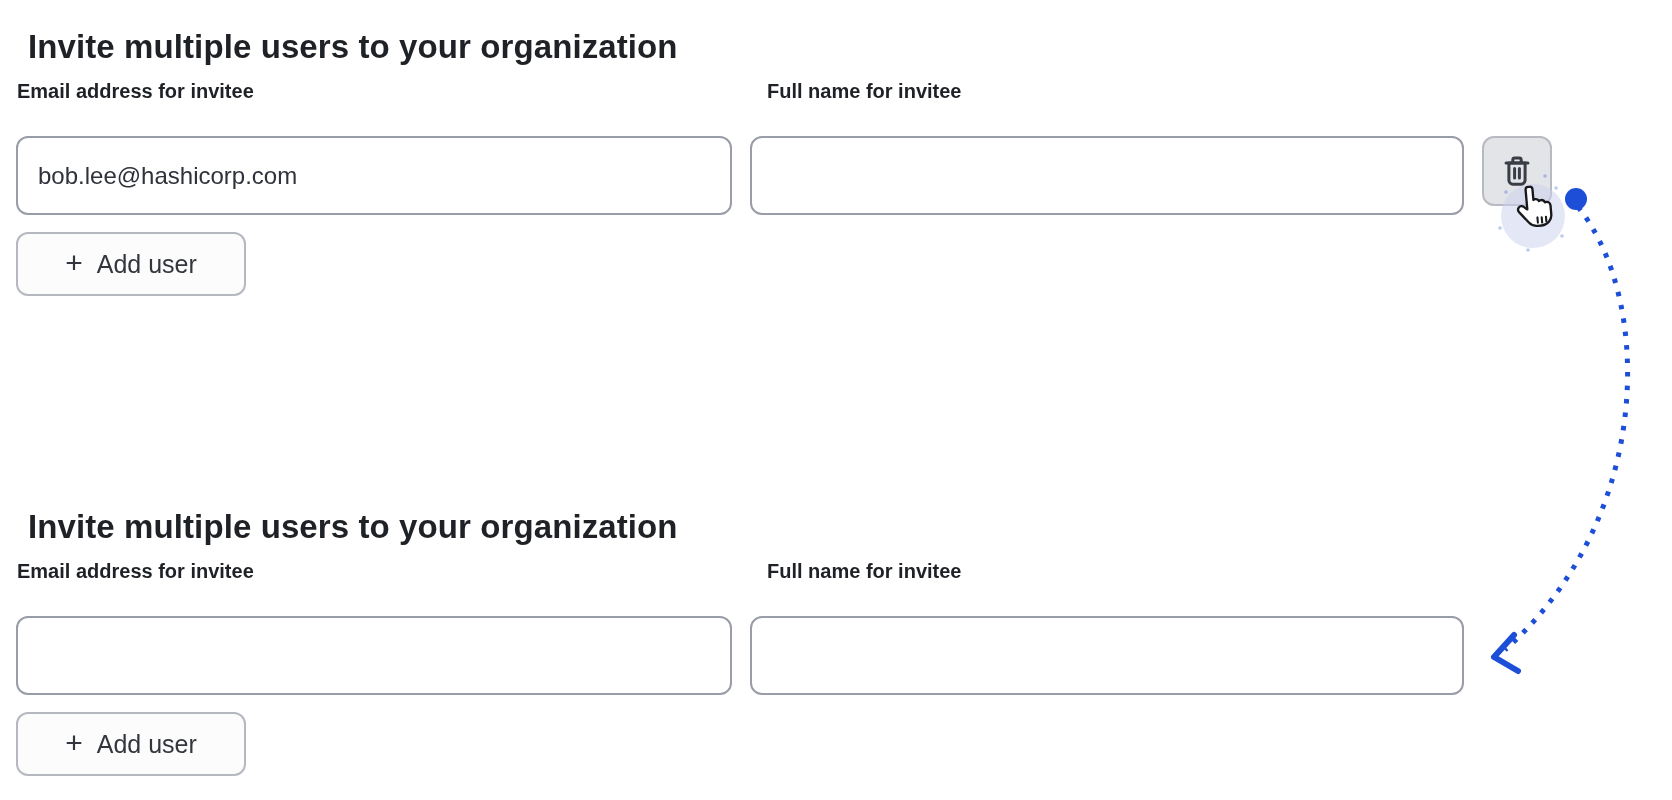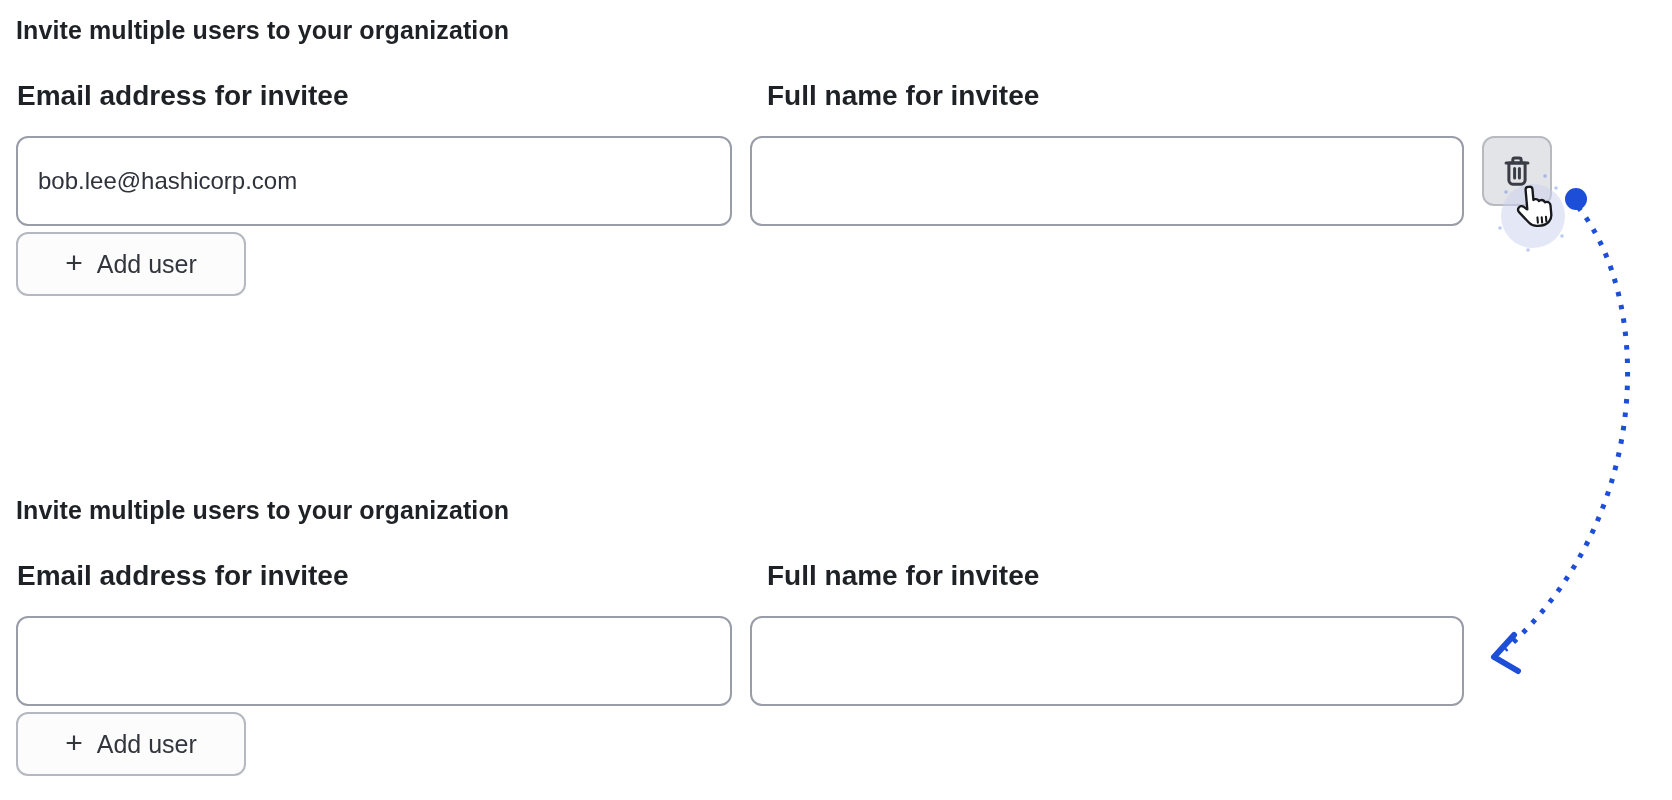--- a/index.html
+++ b/index.html
@@ -7,34 +7,34 @@
     width:1672px;height:800px;position:relative;overflow:hidden;
     background:#ffffff;
     font-family:"Liberation Sans",sans-serif;
     color:var(--text-primary,#1e2126);
   }
   .invite-section{position:absolute;left:0;width:1672px}
   .section-1{top:0;height:480px}
   .section-2{top:480px;height:320px}
 
   .heading{
-    position:absolute;left:16px;top:16px;margin:0;
-    font-size:25px;font-weight:700;letter-spacing:.1px;
+    position:absolute;left:16px;top:16px;margin:12px;
+    font-size:33px;font-weight:700;letter-spacing:.1px;
     color:var(--text-primary,#1e2126);
   }
   .field-label{
     position:absolute;top:80px;
-    font-size:28px;font-weight:700;
+    font-size:20px;font-weight:700;
     color:var(--text-primary,#1e2126);
   }
   .email-label{left:17px}
   .name-label{left:767px}
 
   .text-input{
-    position:absolute;top:136px;height:90px;box-sizing:border-box;
+    position:absolute;top:136px;height:79px;box-sizing:border-box;
     border:2px solid var(--input-border,#999da7);border-radius:12px;
     background:#fff;outline:none;
     font-family:inherit;font-size:24px;color:#2f323a;
     padding:0 20px;
   }
   .email-input{left:16px;width:716px}
   .name-input{left:750px;width:714px}
 
   .delete-btn{
     position:absolute;left:1482px;top:136px;width:70px;height:70px;

